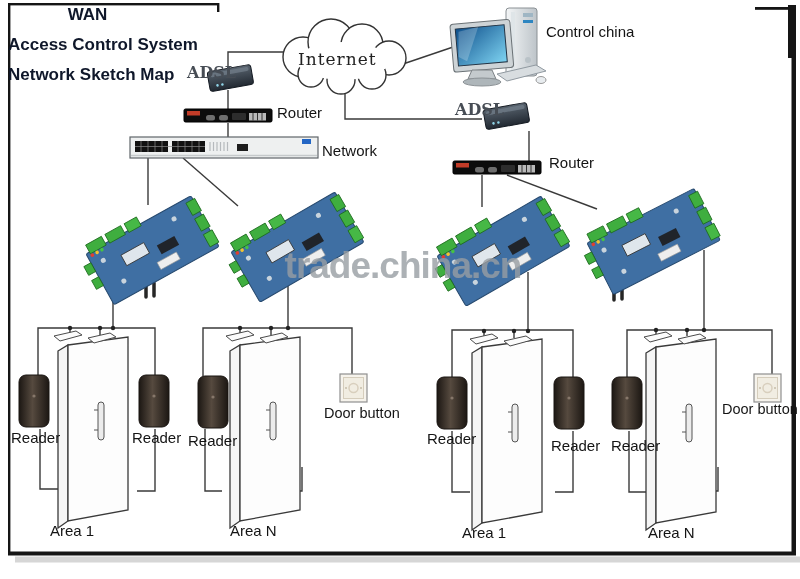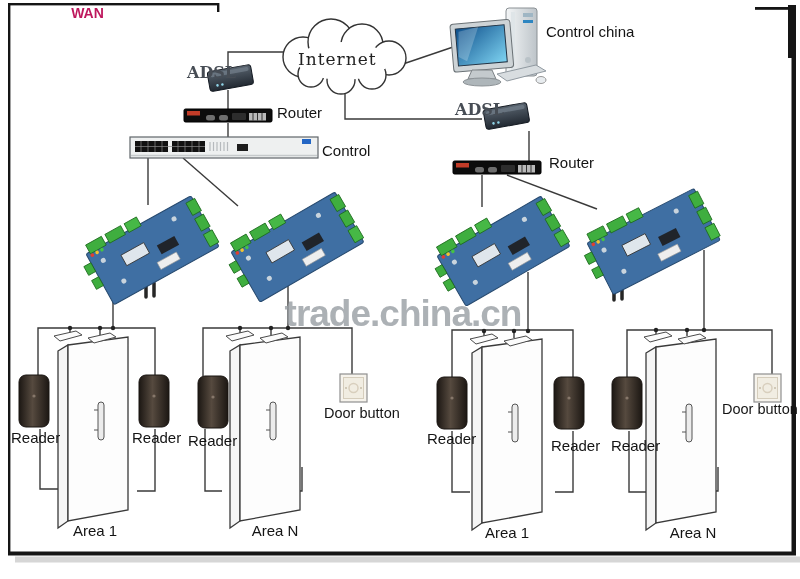--- a/index.html
+++ b/index.html
@@ -1,24 +1,24 @@
 <!DOCTYPE html>
 <html><head>
 <meta charset="utf-8">
 <style>
   html,body{margin:0;padding:0;background:#fff;}
   #stage{position:relative;width:800px;height:579px;background:#fff;overflow:hidden;
          font-family:"Liberation Sans",sans-serif;}
   #diagram-svg{position:absolute;left:0;top:0;}
   .lbl{position:absolute;font-size:15px;color:#141414;white-space:nowrap;line-height:1.1;}
-  .title-line{font-weight:bold;font-size:14px;color:#be185d;}
+  .title-line{font-weight:bold;font-size:17px;color:#0f172a;}
   .serif-sm{font-family:"DejaVu Serif",serif;font-size:16px;color:#474d55;font-weight:bold;}
   .cloud-lbl{font-family:"DejaVu Serif",serif;font-size:17px;letter-spacing:1px;color:#222;
              width:92px;}
-  .area-lbl{width:90px;text-align:center;font-size:15px;}
+  .area-lbl{width:90px;text-align:left;font-size:15px;}
   .wm{font-weight:bold;font-size:37px;letter-spacing:-1px;opacity:.8;width:290px;text-align:center;}
 </style>
 </head>
 <body>
 
 <div id="stage">
 
 <svg id="diagram-svg" width="800" height="579" viewBox="0 0 800 579">
   <defs>
     <linearGradient id="readerG" x1="0" y1="0" x2="1" y2="0">
@@ -251,31 +251,33 @@
     <rect x="217" y="3" width="2.4" height="9"></rect>
     <rect x="755" y="7" width="40" height="2.8"></rect>
     <rect x="788" y="5" width="8" height="53"></rect>
     <rect x="791.5" y="55" width="4.5" height="499"></rect>
     <rect x="8" y="551.5" width="788" height="4"></rect>
     <rect x="15" y="556.5" width="785" height="6" fill="#c8c8c8" opacity="0.75"></rect>
   </g>
 </svg>
 
 <div class="lbl title-line" style="left:15px;top:6px;width:145px;text-align:center;">WAN</div>
+<div class="lbl title-line" style="left:8px;top:36px;">Access Control System</div>
+<div class="lbl title-line" style="left:8px;top:66px;">Network Sketch Map</div>
 
 <div class="lbl cloud-lbl" style="left:298px;top:50px;">Internet</div>
 <div class="lbl" style="left:546px;top:24px;">Control china</div>
 
 <div class="lbl serif-sm" style="left:187px;top:64px;">ADSL</div>
 <div class="lbl serif-sm" style="left:455px;top:101px;">ADSL</div>
 <div class="lbl" style="left:277px;top:105px;">Router</div>
-<div class="lbl" style="left:322px;top:143px;">Control</div>
+<div class="lbl" style="left:322px;top:143px;">Network</div>
 <div class="lbl" style="left:549px;top:155px;">Router</div>
 
-<div class="lbl wm" style="left: 258px; top: 246px; color: rgb(152, 158, 163); margin-top: 48px;">trade.china.cn</div>
+<div class="lbl wm" style="left: 258px; top: 246px; color: rgb(152, 158, 163);">trade.china.cn</div>
 
 <div class="lbl" style="left:11px;top:430px;">Reader</div>
 <div class="lbl" style="left:132px;top:430px;">Reader</div>
 <div class="lbl" style="left:188px;top:433px;">Reader</div>
 <div class="lbl" style="left:324px;top:406px;font-size:14.5px;">Door button</div>
 <div class="lbl" style="left:427px;top:431px;">Reader</div>
 <div class="lbl" style="left:551px;top:438px;">Reader</div>
 <div class="lbl" style="left:611px;top:438px;">Reader</div>
 <div class="lbl" style="left:722px;top:402px;font-size:14.5px;">Door button</div>
 

